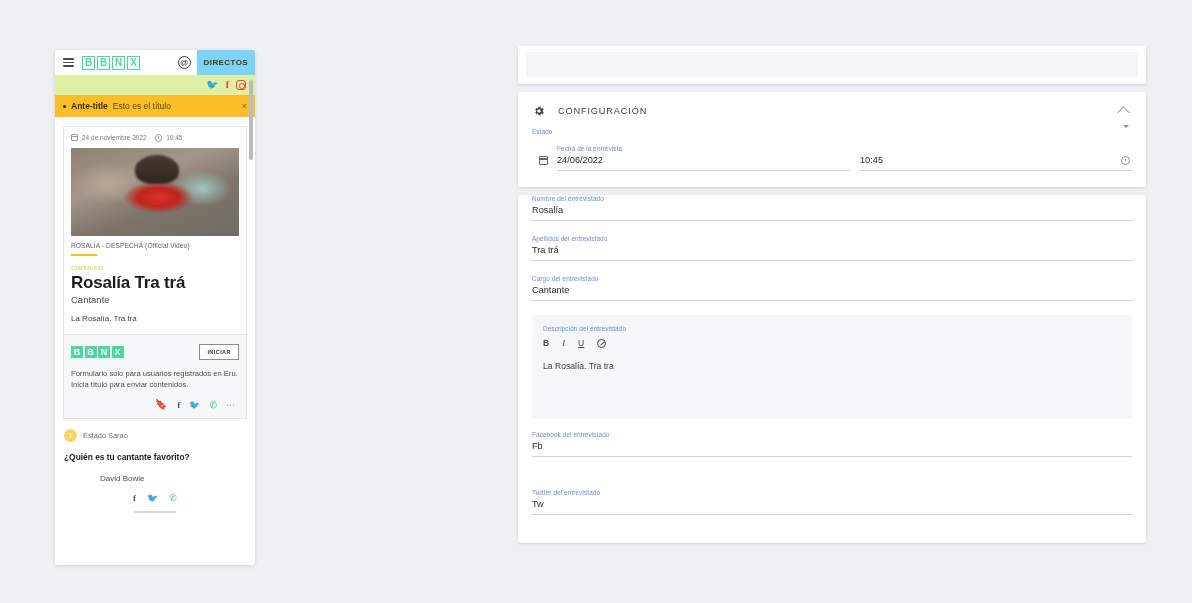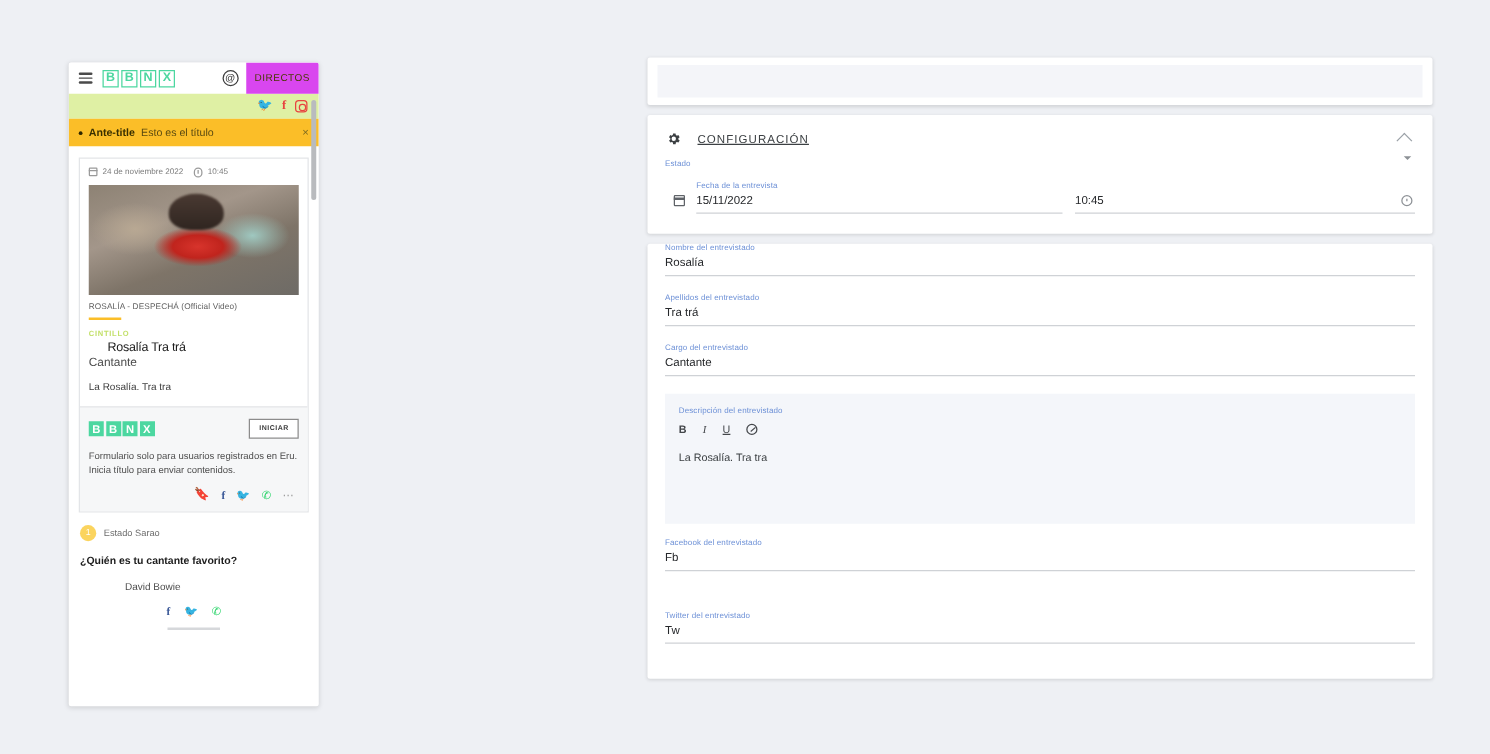--- a/index.html
+++ b/index.html
@@ -40,22 +40,22 @@
     line-height: 1;
   }
   .at-icon {
     margin-left: auto; margin-right: 6px;
     width: 13px; height: 13px; border-radius: 50%;
     border: 1.4px solid #3d3d3d;
     display: flex; align-items: center; justify-content: center;
     font-size: 8px; color: #3d3d3d; font-weight: 700;
   }
   .directos-btn {
-    background: #d946ef; color: #4a3a05;
-    font-size: 8px; font-weight: 400; letter-spacing: .4px;
+    background: #7dd3fc; color: #4a3a05;
+    font-size: 8px; font-weight: 700; letter-spacing: .4px;
     padding: 6px 7px; align-self: stretch;
     display: flex; align-items: center;
   }
   .pv-greenbar {
     height: 20px; background: #dff0a4;
     display: flex; align-items: center; justify-content: flex-end;
     gap: 7px; padding-right: 9px;
   }
   .pv-greenbar .si { font-size: 10px; line-height: 1; }
   .si-tw { color: #e8443f; }
@@ -123,22 +123,22 @@
   .photo-cap {
     padding: 6px 7px 0 7px;
     font-size: 6.6px; color: #5f5f5f; letter-spacing: .1px;
   }
   .cap-rule { width: 26px; height: 2.2px; background: #fbbe28; margin: 5px 7px 0 7px; }
   .cintillo {
     margin: 9px 7px 0 7px;
     font-size: 6px; font-weight: 700; letter-spacing: .6px; color: #c3e06a;
   }
   .pv-title {
-    margin: 2px 7px 0 22px;
-    font-size: 10px; font-weight: 400; color: #1c1c1c; letter-spacing: -.2px;
+    margin: 2px 7px 0 7px;
+    font-size: 17px; font-weight: 700; color: #1c1c1c; letter-spacing: -.2px;
   }
   .pv-sub {
     margin: 1px 7px 0 7px;
     font-size: 9.5px; color: #4b4b4b;
   }
   .pv-desc {
     margin: 9px 7px 11px 7px;
     font-size: 8px; color: #3d3d3d;
   }
   .pv-loginbox {
@@ -209,21 +209,21 @@
     margin-bottom: 8px;
   }
   .card-cut { height: 38px; overflow: hidden; }
   .card-cut-inner { height: 26px; background: #f4f5f9; margin: 6px 8px 0 8px; }
   .sec-head {
     display: flex; align-items: center;
     padding: 13px 14px 11px 14px;
   }
   .sec-icon { width: 14px; margin-right: 12px; display: flex; align-items: center; justify-content: center; color: #3c4043; }
   .sec-title {
-    font-size: 9.2px; font-weight: 400; letter-spacing: .85px; color: #3c4043; text-decoration: underline;
+    font-size: 9.2px; font-weight: 400; letter-spacing: .85px; color: #3c4043;
   }
   .chevron {
     margin-left: auto; width: 9px; height: 9px;
     border-left: 1.2px solid #9aa0a6; border-top: 1.2px solid #9aa0a6;
     transform: rotate(45deg); margin-right: 4px; margin-top: 3px;
   }
   .field { padding: 0 14px; margin-bottom: 4px; position: relative; }
   .flabel {
     font-size: 6.4px; color: #6b8fd6; letter-spacing: .1px; margin-bottom: 3px;
   }
@@ -396,21 +396,21 @@
     <div class="field">
       <div class="flabel">Estado</div>
       <span class="sel-arrow"></span>
     </div>
 
     <div class="date-row">
       <div class="date-left">
         <span class="date-ico"></span>
         <span class="date-field">
           <span class="flabel" style="display:block">Fecha de la entrevista</span>
-          <span class="fvalue" style="display:block">15/11/2022</span>
+          <span class="fvalue" style="display:block">24/06/2022</span>
         </span>
       </div>
       <div class="time-col">
         <span class="time-val">10:45</span>
         <span class="time-ico"></span>
       </div>
     </div>
     <div style="height:10px"></div>
   </div>
 

